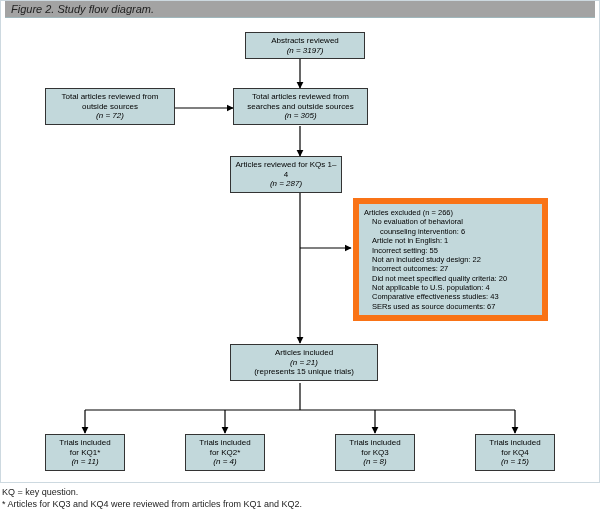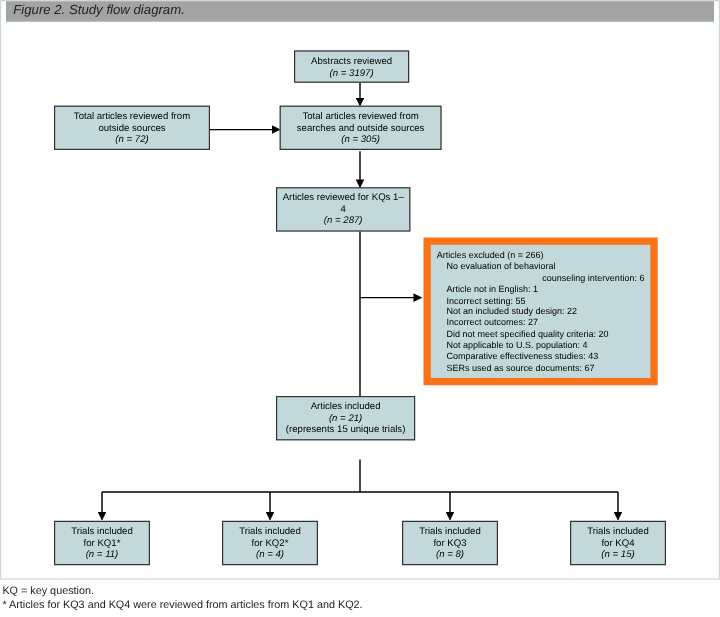--- a/index.html
+++ b/index.html
@@ -42,21 +42,21 @@
 
       <line x1="295" y1="365" x2="295" y2="392" stroke="#000" stroke-width="1.2"></line>
       <line x1="80" y1="392" x2="510" y2="392" stroke="#000" stroke-width="1.2"></line>
 
       <line x1="80" y1="392" x2="80" y2="415" stroke="#000" stroke-width="1.2" marker-end="url(#arrow)"></line>
       <line x1="220" y1="392" x2="220" y2="415" stroke="#000" stroke-width="1.2" marker-end="url(#arrow)"></line>
       <line x1="370" y1="392" x2="370" y2="415" stroke="#000" stroke-width="1.2" marker-end="url(#arrow)"></line>
       <line x1="510" y1="392" x2="510" y2="415" stroke="#000" stroke-width="1.2" marker-end="url(#arrow)"></line>
     </svg>
 
-    <div class="box" style="left:240px; top:24px; width:96px;">
+    <div class="box" style="left:240px; top:14px; width:120px;">
       <span>Abstracts reviewed</span><br>
       <span class="ital">(n = 3197)</span>
     </div>
 
     <div class="box" style="left:40px; top:70px; width:130px;">
       <span>Total articles reviewed from</span><br>
       <span>outside sources</span><br>
       <span class="ital">(n = 72)</span>
     </div>
 
@@ -67,32 +67,32 @@
     </div>
 
     <div class="box" style="left:225px; top:138px; width:112px;">
       <span>Articles reviewed for KQs 1–4</span><br>
       <span class="ital">(n = 287)</span>
     </div>
 
     <div class="exclude-box" style="left:348px; top:180px; width:195px;">
       <b style="font-weight:normal;">Articles excluded (n = 266)</b>
       <span class="indent">No evaluation of behavioral</span>
-      <span class="indent" style="padding-left:16px;text-align:right;">counseling intervention: 6</span>
+      <span class="indent" style="padding-left:16px;">counseling intervention: 6</span>
       <span class="indent">Article not in English: 1</span>
       <span class="indent">Incorrect setting: 55</span>
       <span class="indent">Not an included study design: 22</span>
       <span class="indent">Incorrect outcomes: 27</span>
       <span class="indent">Did not meet specified quality criteria: 20</span>
       <span class="indent">Not applicable to U.S. population: 4</span>
       <span class="indent">Comparative effectiveness studies: 43</span>
       <span class="indent">SERs used as source documents: 67</span>
     </div>
 
-    <div class="box" style="left:225px; top:312px; width:116px;">
+    <div class="box" style="left:225px; top:326px; width:148px;">
       <span>Articles included</span><br>
       <span class="ital">(n = 21)</span><br>
       <span>(represents 15 unique trials)</span>
     </div>
 
     <div class="box" style="left:40px; top:416px; width:80px;">
       <span>Trials included</span><br>
       <span>for KQ1*</span><br>
       <span class="ital">(n = 11)</span>
     </div>

